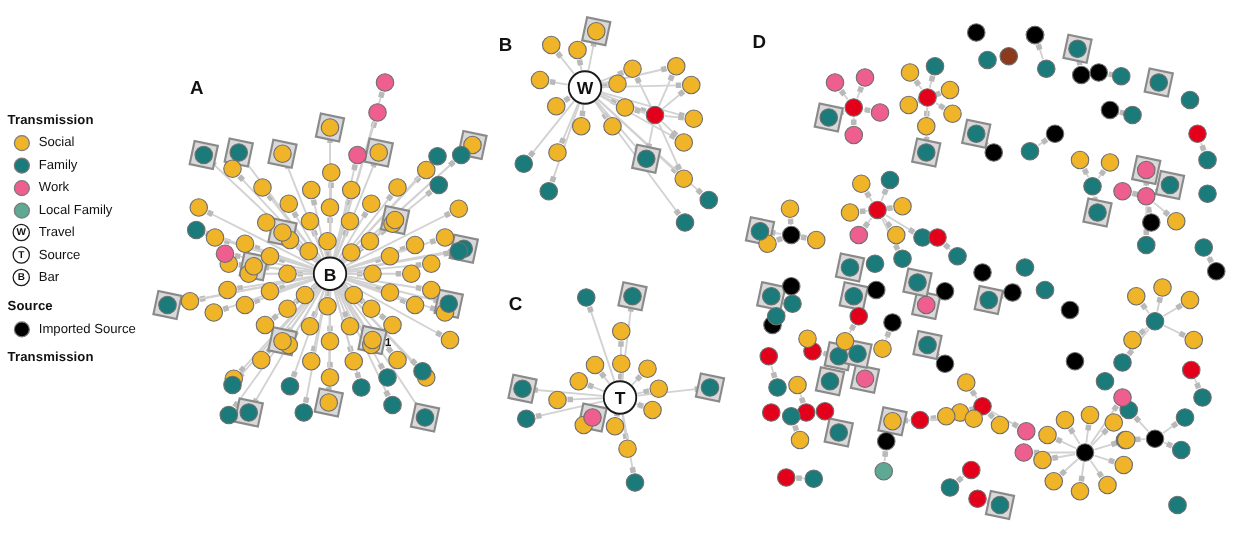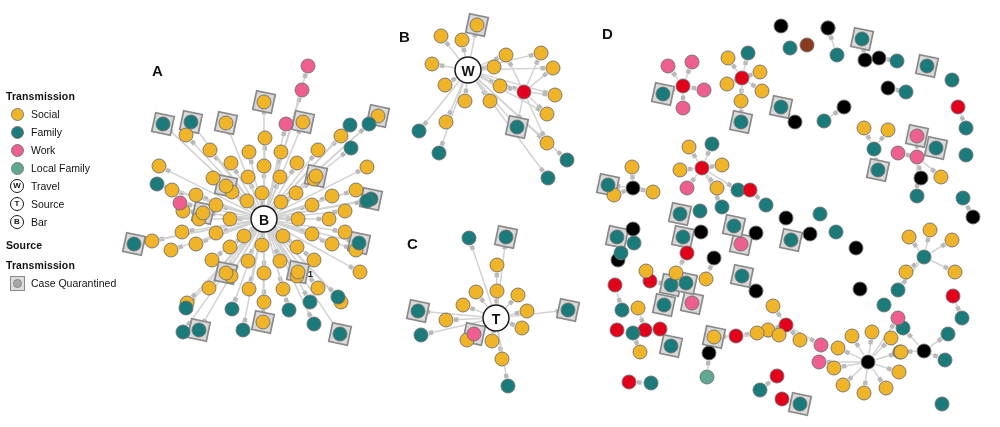--- a/index.html
+++ b/index.html
@@ -110,33 +110,29 @@
         <div class="legend-row">
           <div class="legend-swatch">
             <div class="hub-chip">B</div>
           </div>
           <div class="legend-label">Bar</div>
         </div>
       </div>
 
     <div class="legend-title spaced">Source</div>
     <div id="legend-source">
+        <div class="legend-row">
+          <div class="legend-swatch">
+            <div class="dot outlined" style="background: rgb(0, 0, 0);"></div>
+          </div>
+          <div class="legend-label">Imported Source</div>
+        </div>
       </div>
 
     <div class="legend-title spaced">Transmission</div>
-    <div id="legend-intervention">
-        <div class="legend-row">
-          <div class="legend-swatch">
-            <div class="quar-chip">
-              <div class="dot"></div>
-            </div>
-          </div>
-          <div class="legend-label">Case Quarantined</div>
-        </div>
-      </div>
   </div>
 
   <svg class="net" id="net" viewBox="0 0 1000 427" xmlns="http://www.w3.org/2000/svg">
     <g id="edges-layer">
         <line x1="254.38727053850798" y1="208.82181586430255" x2="254.89617062908275" y2="209.3606512543229" class="edge"></line>
         <rect x="251.80356003622992" y="206.21553415600815" width="4.4" height="4.4" transform="rotate(-133.36342295838327 254.0035600362299 208.41553415600814)" class="arrow-head"></rect>
         <line x1="273.8994949366117" y1="209.10050506338834" x2="272.8682720163547" y2="210.1317279836453" class="edge"></line>
         <rect x="271.58751083189725" y="207.0124891681028" width="4.4" height="4.4" transform="rotate(-45 273.78751083189724 209.2124891681028)" class="arrow-head"></rect>
         <line x1="253.33284955136756" y1="228.06707788133755" x2="252.7623021542338" y2="228.5520431689013" class="edge"></line>
         <rect x="249.5717810411465" y="227.1939861150255" width="4.4" height="4.4" transform="rotate(139.63546342690267 251.77178104114648 229.39398611502548)" class="arrow-head"></rect>

